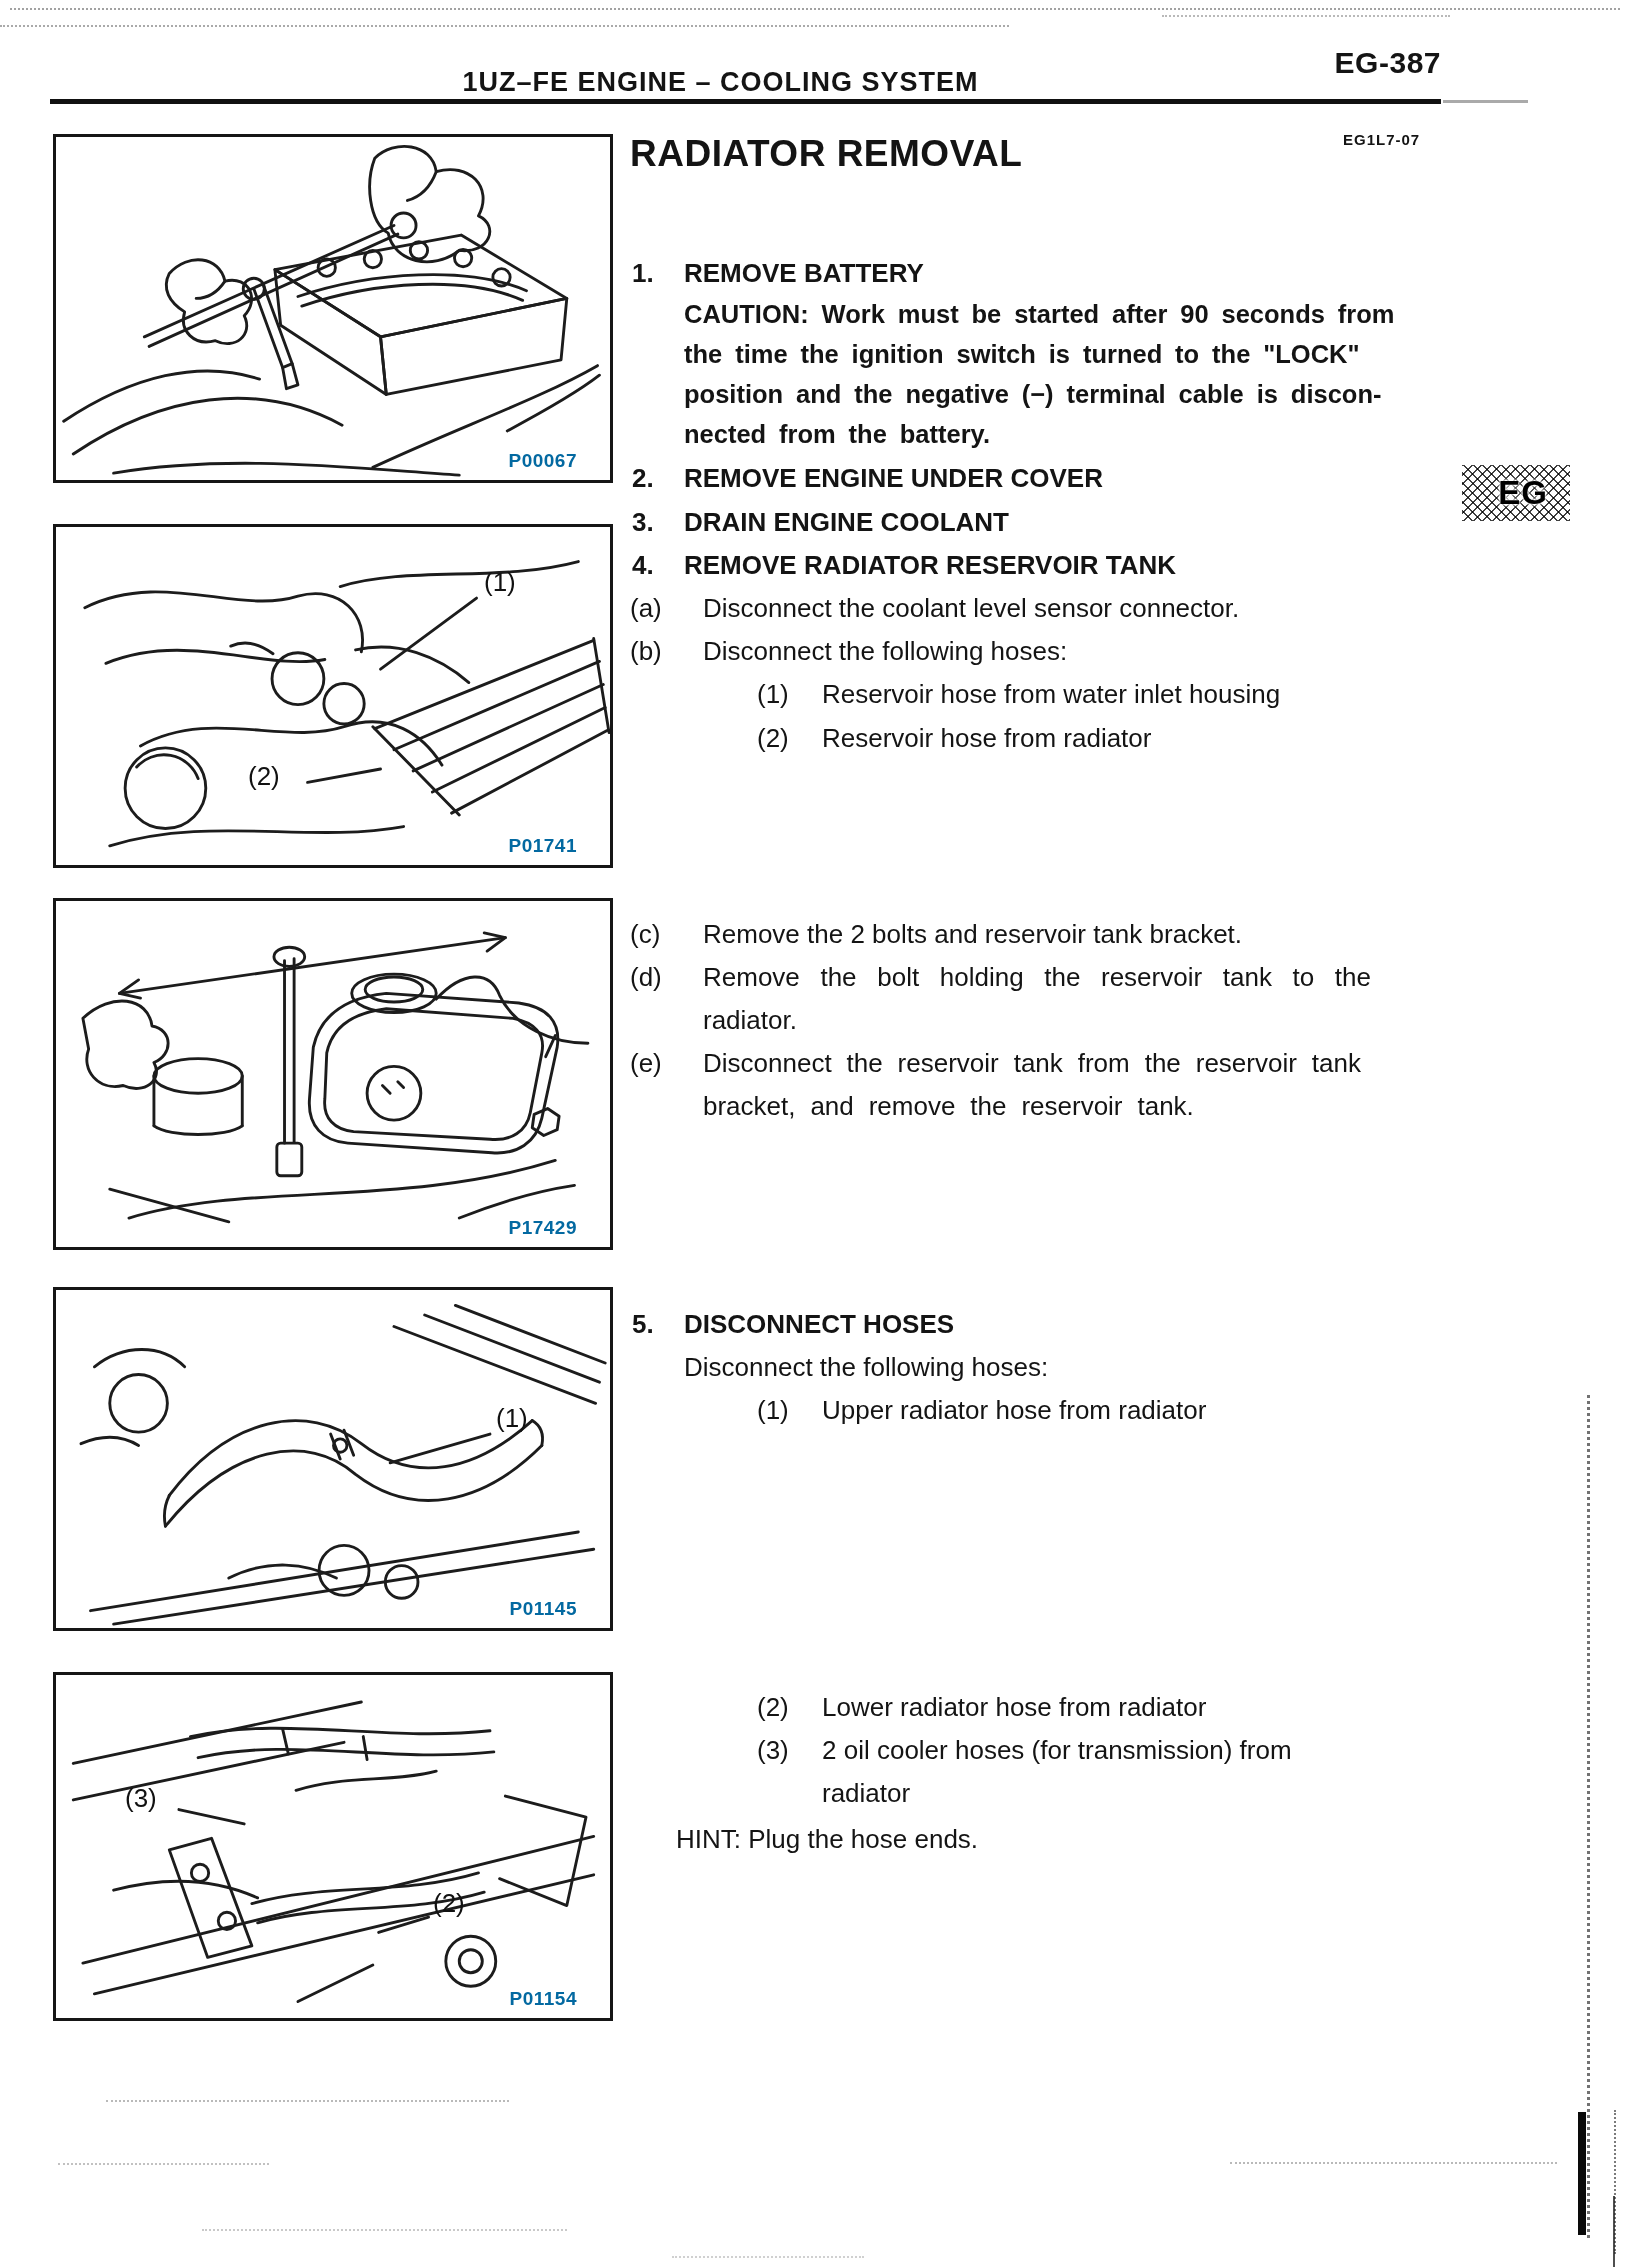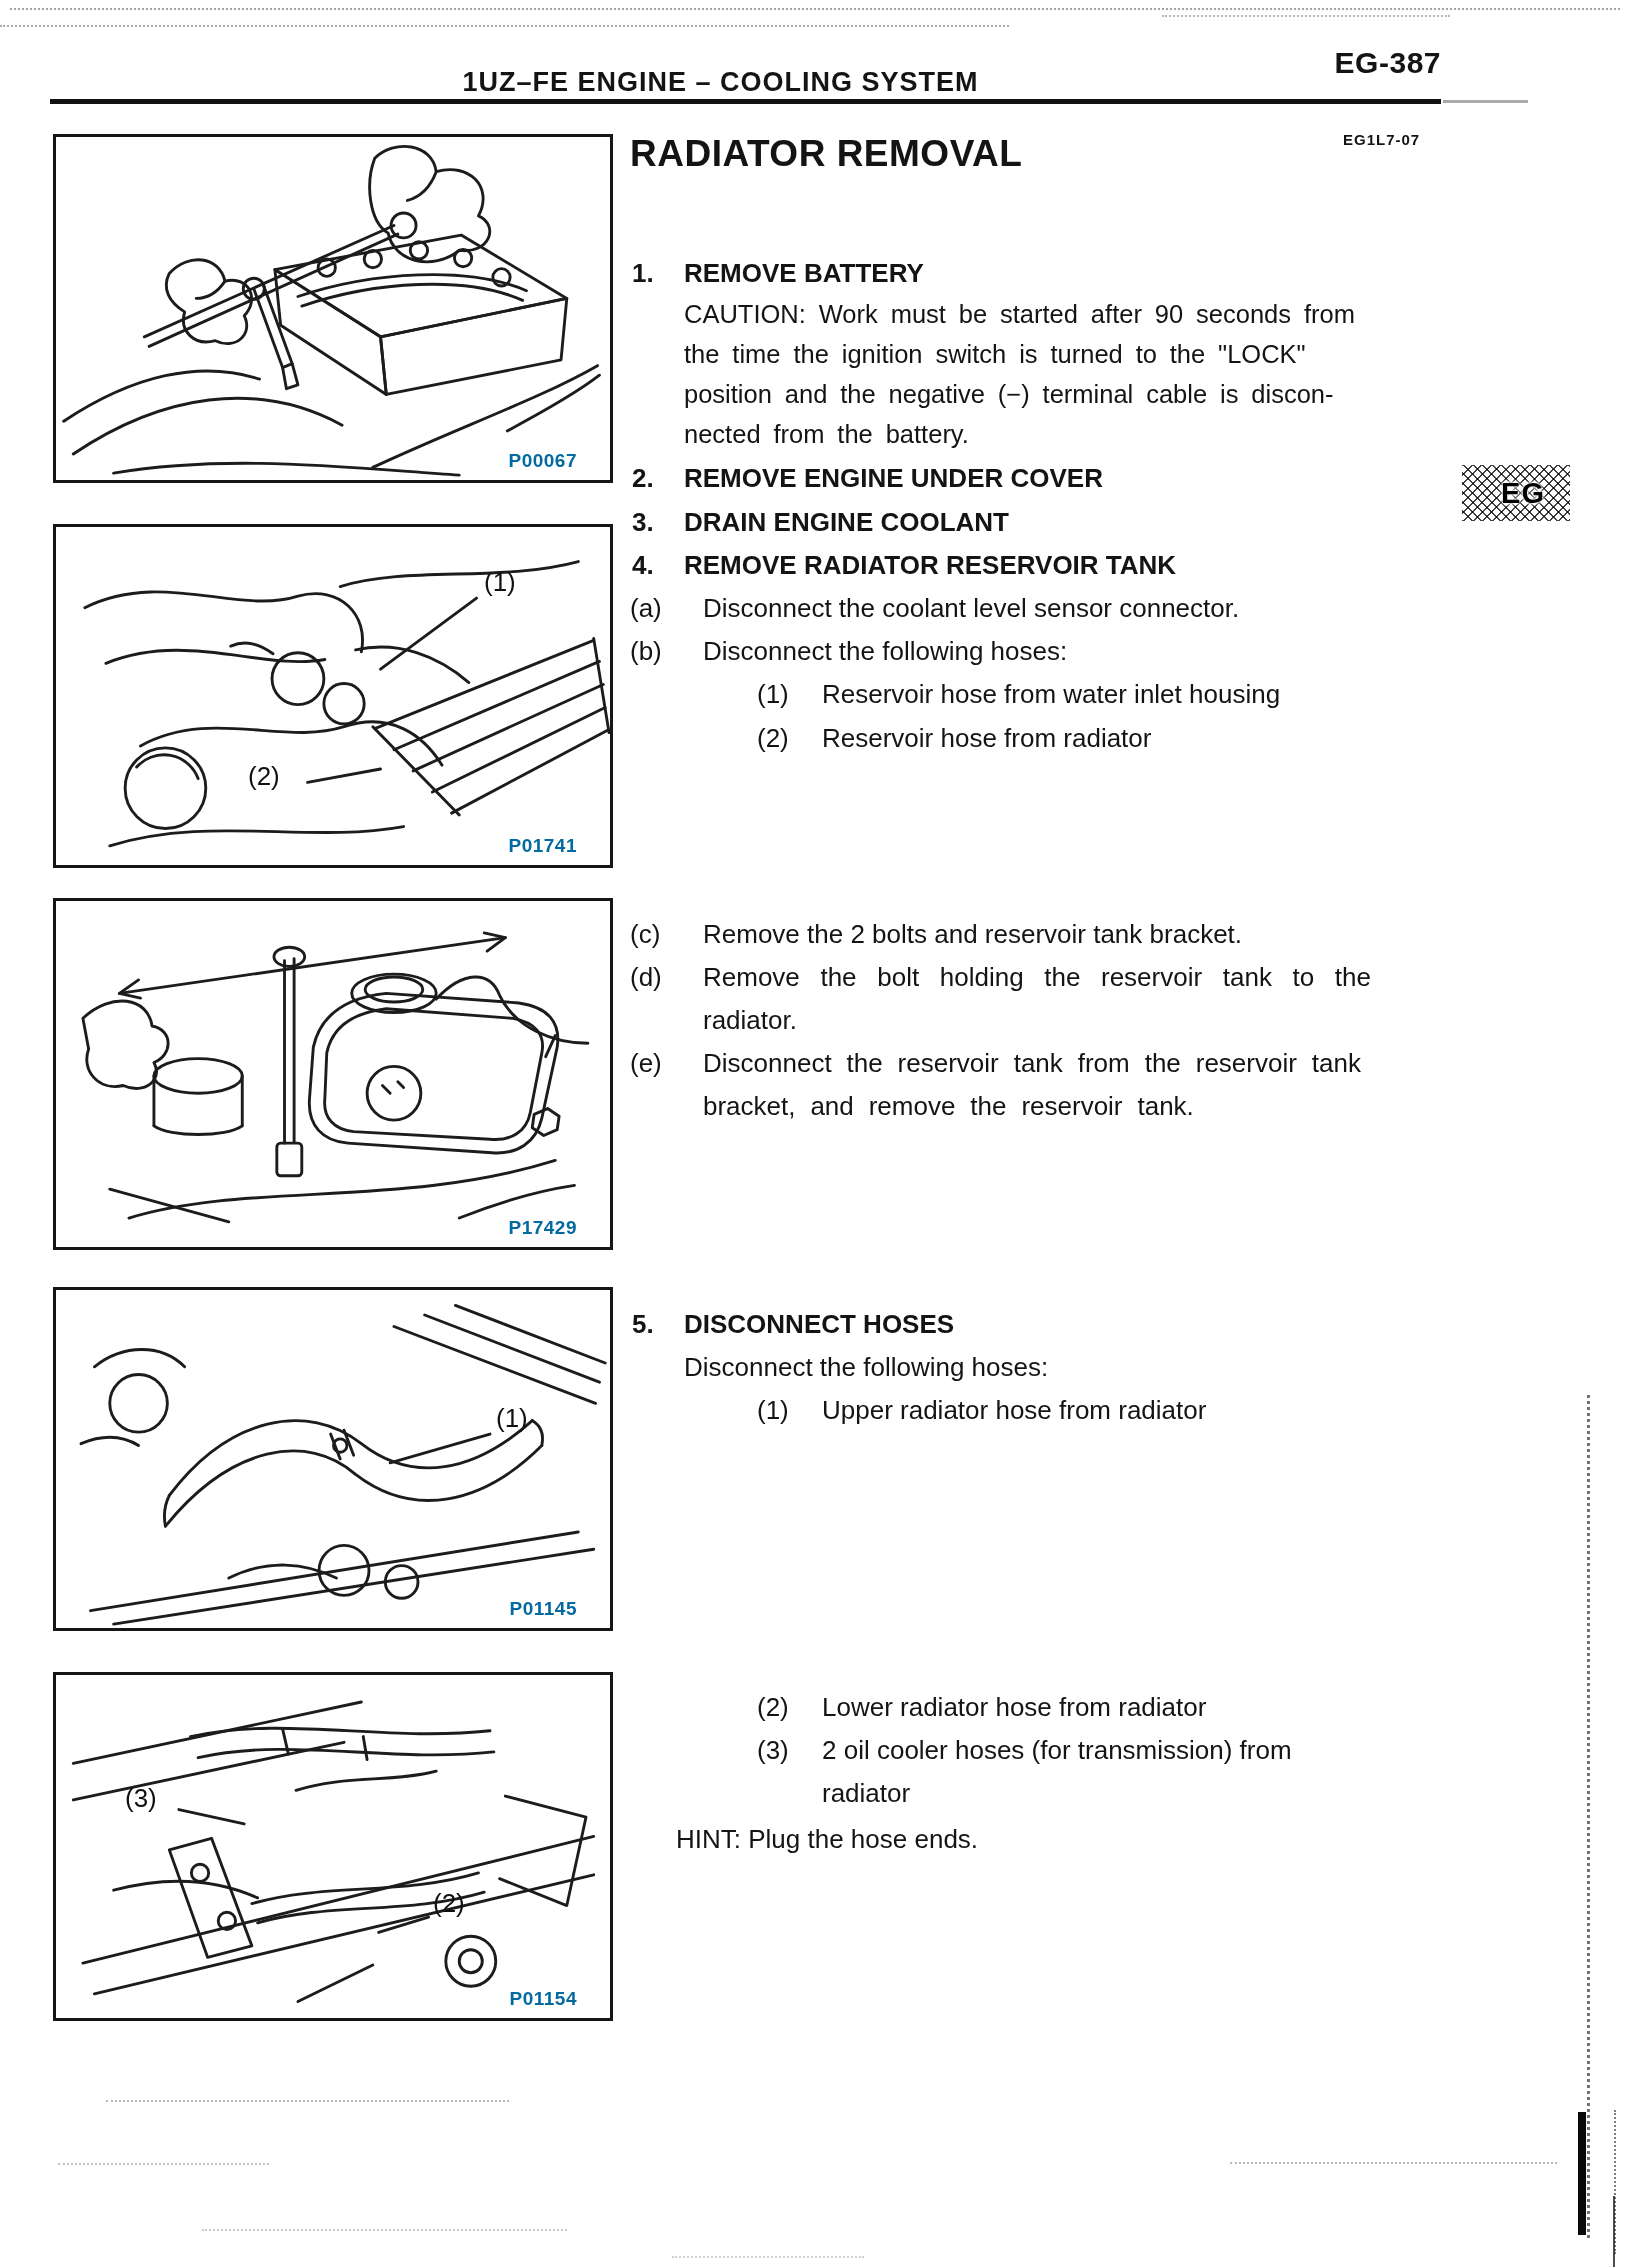--- a/index.html
+++ b/index.html
@@ -31,21 +31,21 @@
   
   .eg-tab{
     position:absolute;left:1462px;top:465px;width:108px;height:56px;
     background-color:#fff;
     background-image:
       repeating-linear-gradient(45deg, rgba(0,0,0,.75) 0 1.4px, transparent 1.4px 6.7px),
       repeating-linear-gradient(135deg, rgba(0,0,0,.75) 0 1.4px, transparent 1.4px 6.7px);
     display:flex;align-items:center;justify-content:center;
   }
   .eg-tab span{
-    font-size:29px;font-weight:800;color:#000;letter-spacing:1px;
+    font-size:33px;font-weight:800;color:#000;letter-spacing:1px;
     text-shadow:0 0 2.9px #fff,0 0 2.9px #fff,0 0 4.8px #fff;
     margin-left:14px;
   }
 
   
   .fig{position:absolute;left:53px;width:554px;border:3.8px solid #161616;background:#fff;}
   .fig svg{display:block;width:100%;height:100%;}
   .figcode{
     position:absolute;right:33px;bottom:7.7px;
     font-size:19px;font-weight:600;letter-spacing:0.5px;color:#0369a1;
@@ -62,21 +62,21 @@
   .step-letter .num{width:56px;}
   .step-letter .txt{width:755px;margin-left:17px;}
   .step-sub{left:757px;}
   .step-sub .num{width:65px;}
   .step-sub .txt{width:588px;}
   .plain{position:absolute;font-size:26px;line-height:43px;}
   .t-title{position:absolute;left:630px;top:133px;font-size:37px;font-weight:800;letter-spacing:0.5px;}
   .t-sub{position:absolute;left:628px;top:212px;font-size:26px;font-weight:700;}
   .caution{
     position:absolute;left:684px;top:294px;width:761px;
-    font-size:25.5px;font-weight:400;line-height:40px;
+    font-size:25.5px;font-weight:700;line-height:40px;
     word-spacing:5.8px;text-align:left;
   }
   .ws14{word-spacing:13.4px;}
   .ws8{word-spacing:7.7px;}
 
   
   .dots{position:absolute;border-top:2.9px dotted #666;}
   .vdots{position:absolute;border-left:3.8px dotted #444;}
 </style>
 </head>

